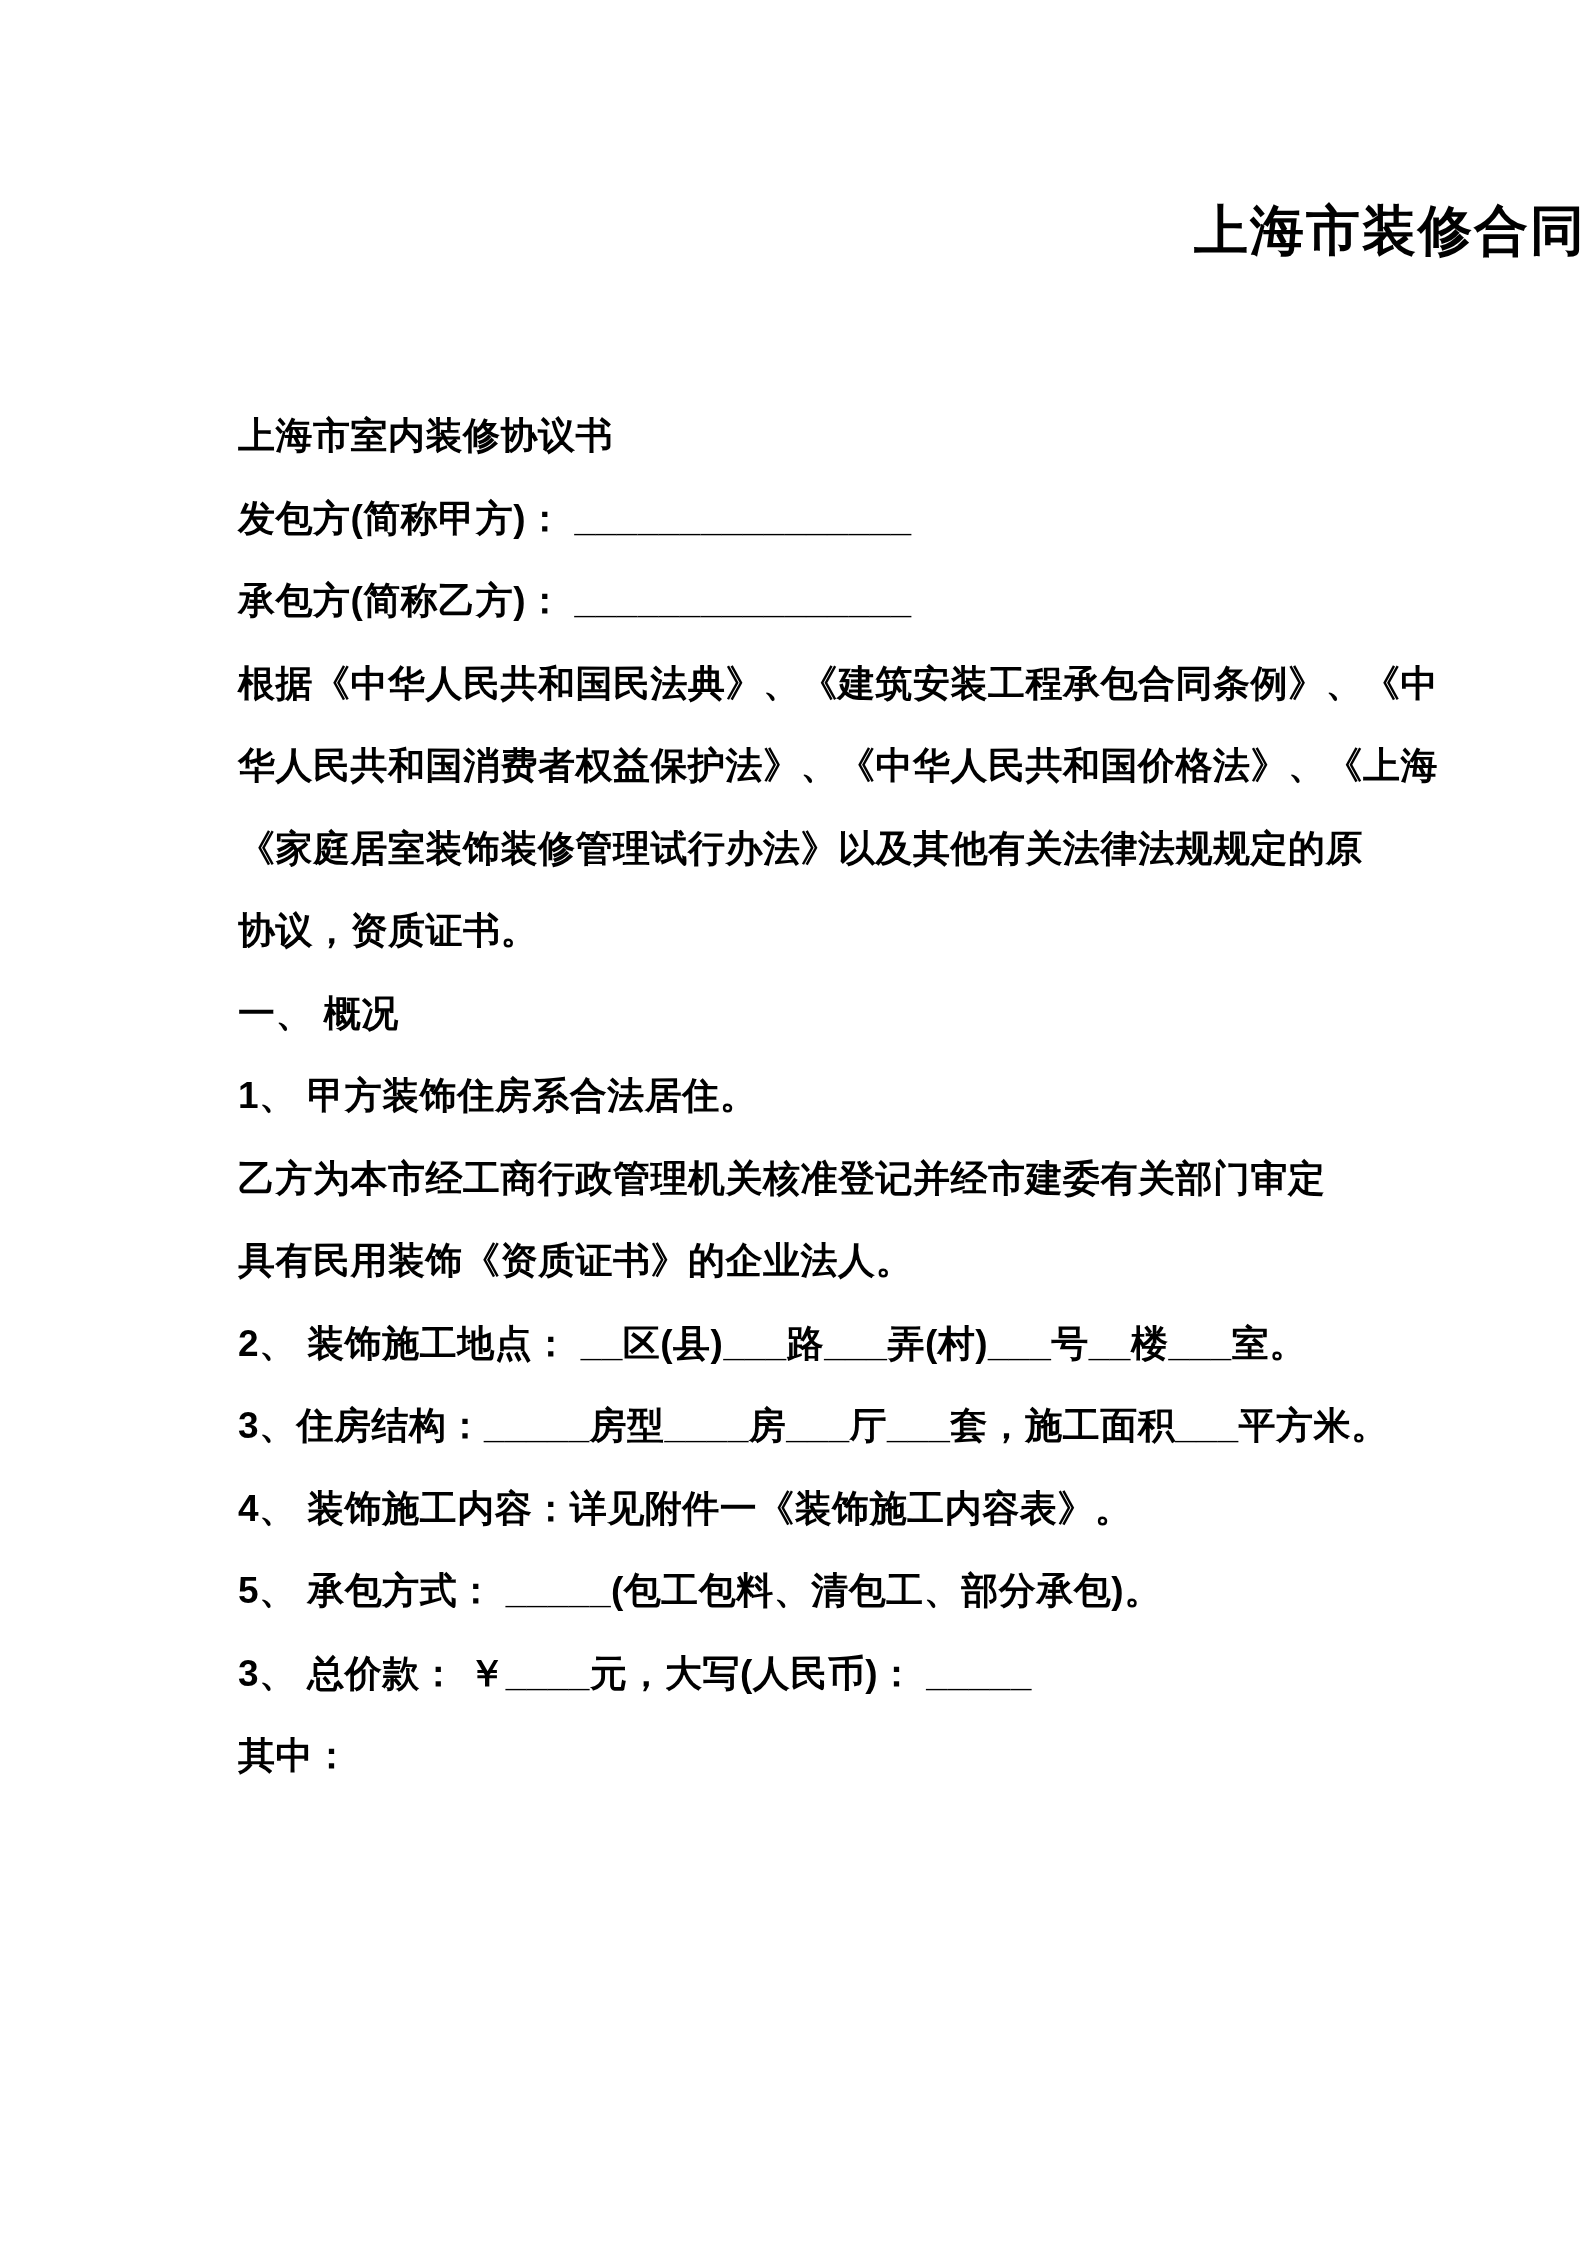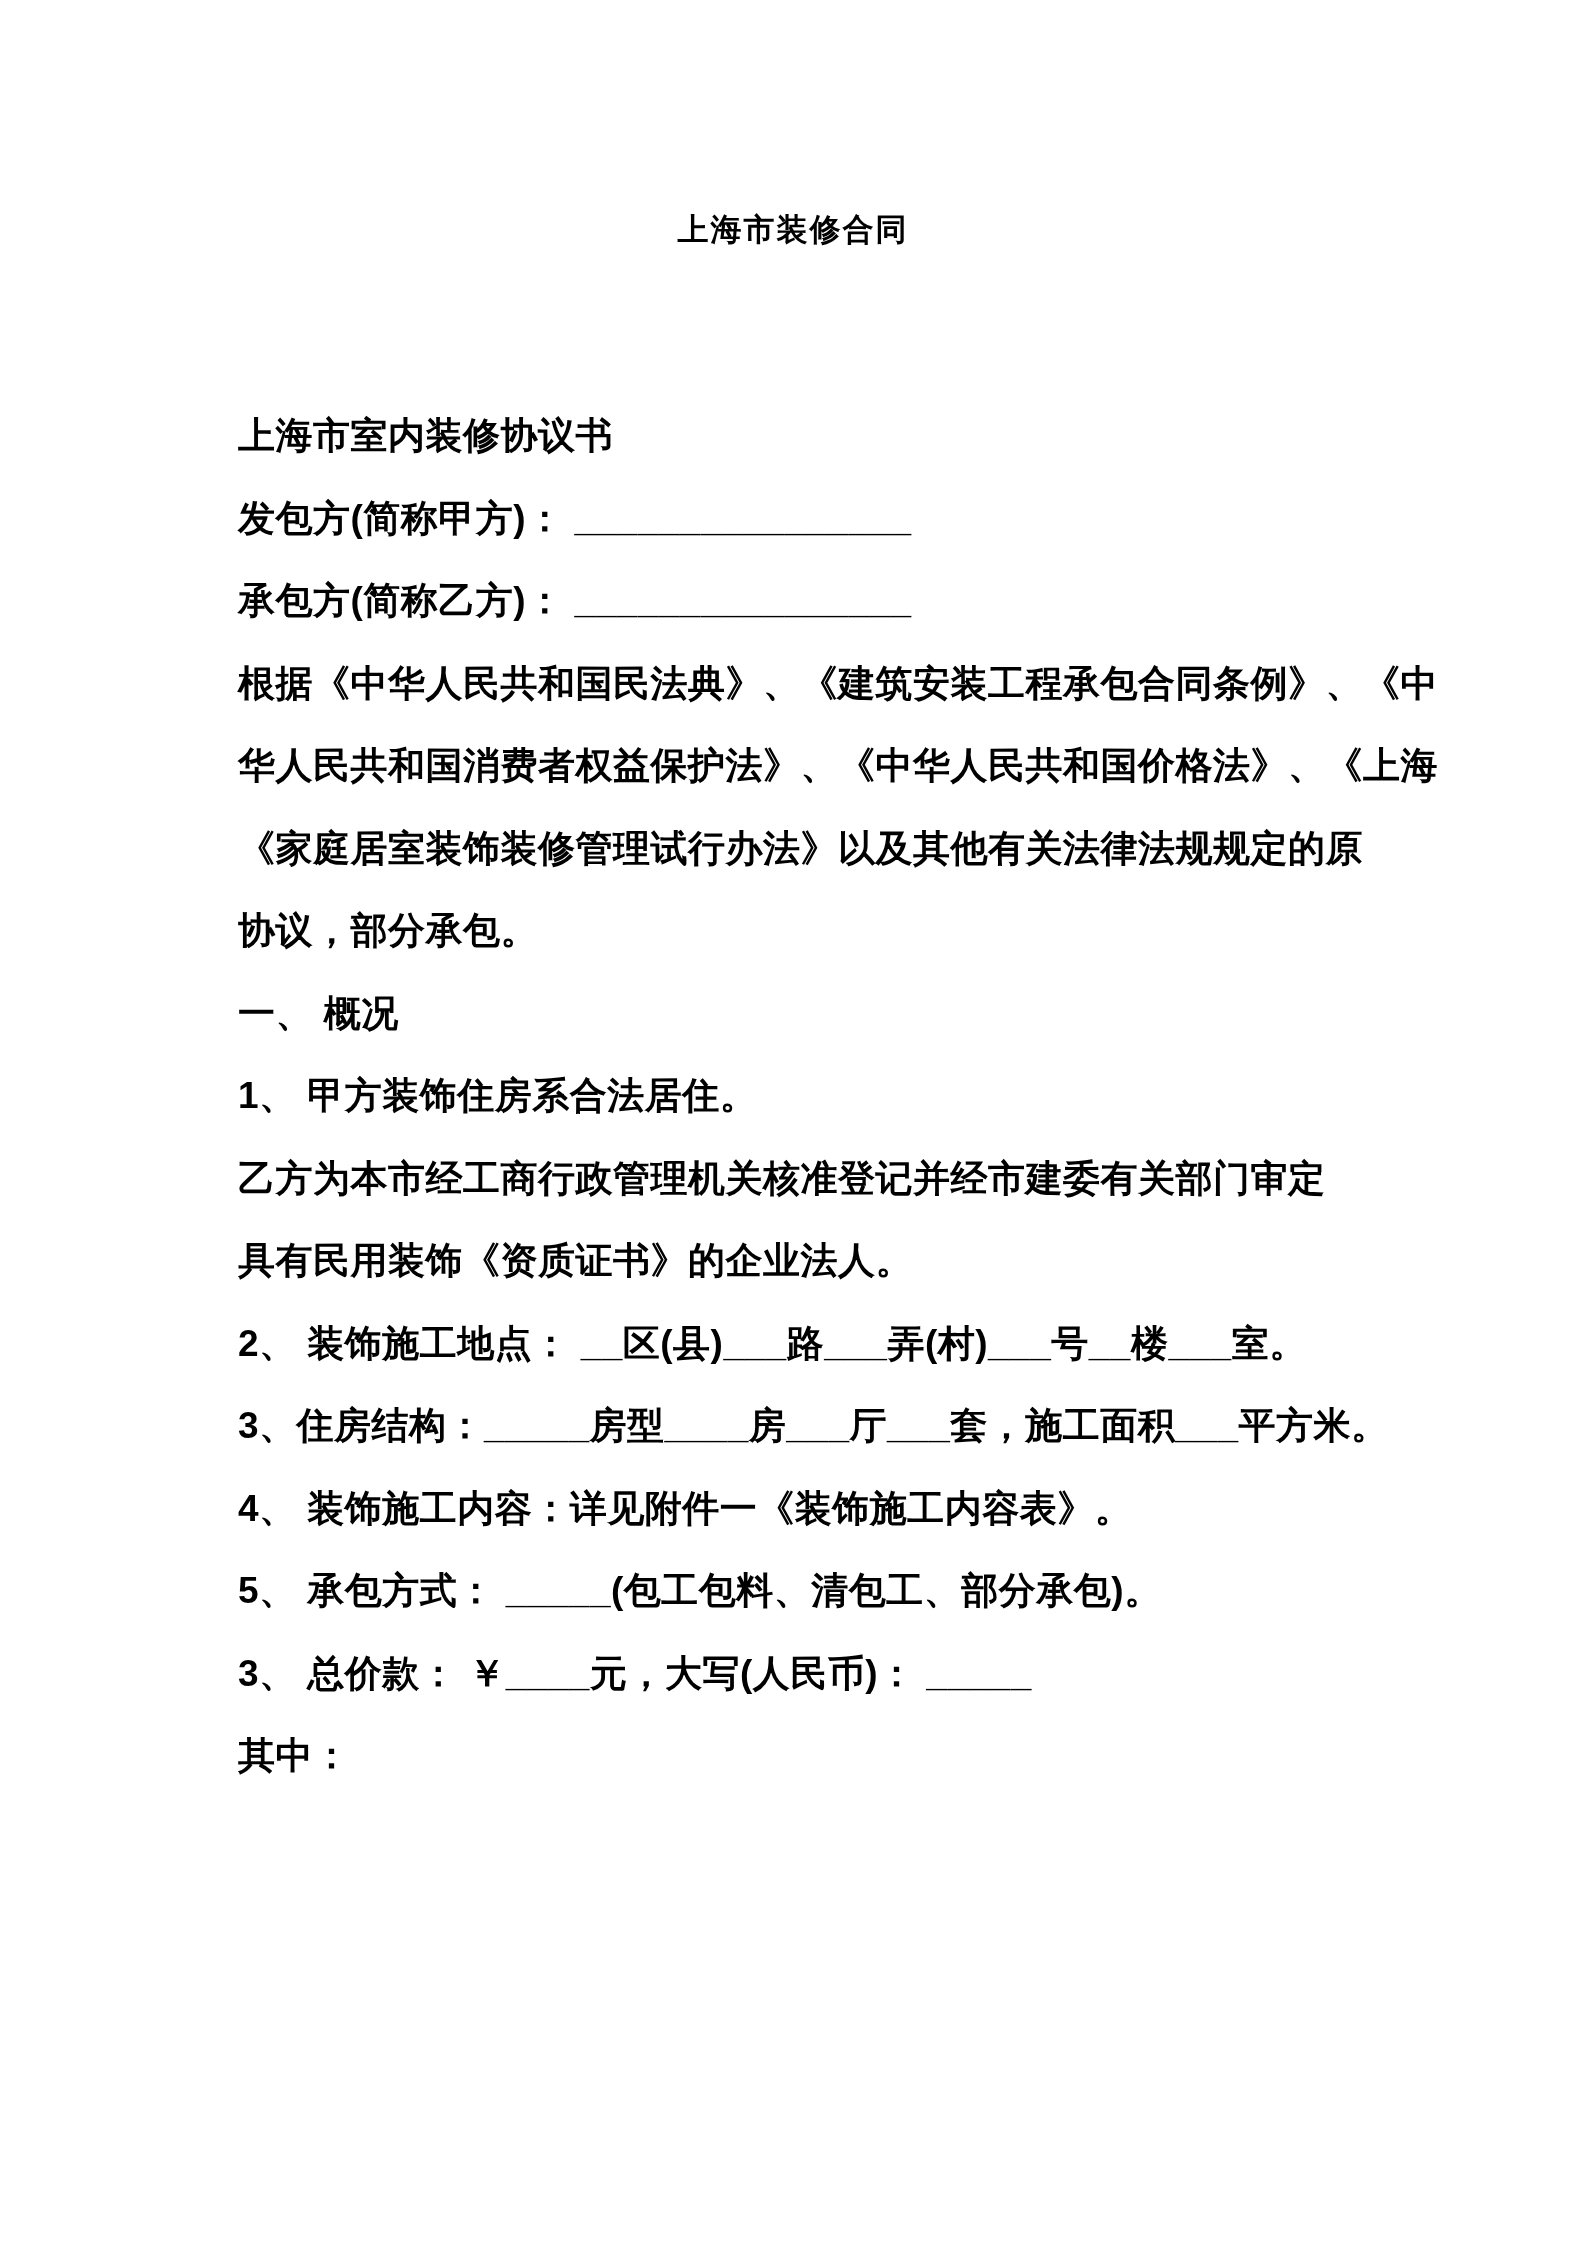--- a/index.html
+++ b/index.html
@@ -13,22 +13,22 @@
     height: 2244px;
     margin: 0 auto;
     background: #ffffff;
     color: #000000;
     font-family: "Liberation Sans", "DejaVu Sans", sans-serif;
     overflow: hidden;
     box-sizing: border-box;
   }
   .doc-title {
     margin: 195px 0 0 0;
-    text-align: center;
-    font-size: 31px;
+    text-align: right;
+    font-size: 54px;
     font-weight: 700;
     line-height: 70px;
     letter-spacing: 2px;
   }
   .doc-body {
     margin-top: 130px;
     padding-left: 238px;
     padding-right: 100px;
   }
   .doc-body p {
@@ -48,21 +48,21 @@
 
   <h1 class="doc-title">上海市装修合同</h1>
 
   <div class="doc-body">
     <p>上海市室内装修协议书</p>
     <p>发包方(简称甲方)： ________________</p>
     <p>承包方(简称乙方)： ________________</p>
     <p>根据《中华人民共和国民法典》、《建筑安装工程承包合同条例》、《中</p>
     <p>华人民共和国消费者权益保护法》、《中华人民共和国价格法》、《上海</p>
     <p>《家庭居室装饰装修管理试行办法》以及其他有关法律法规规定的原</p>
-    <p>协议，部分承包。</p>
+    <p>协议，资质证书。</p>
     <p>一、 概况</p>
     <p>1、 甲方装饰住房系合法居住。</p>
     <p>乙方为本市经工商行政管理机关核准登记并经市建委有关部门审定</p>
     <p>具有民用装饰《资质证书》的企业法人。</p>
     <p>2、 装饰施工地点： __区(县)___路___弄(村)___号__楼___室。</p>
     <p>3、住房结构：_____房型____房___厅___套，施工面积___平方米。</p>
     <p>4、 装饰施工内容：详见附件一《装饰施工内容表》。</p>
     <p>5、 承包方式： _____(包工包料、清包工、部分承包)。</p>
     <p>3、 总价款： ￥____元，大写(人民币)： _____</p>
     <p>其中：</p>

